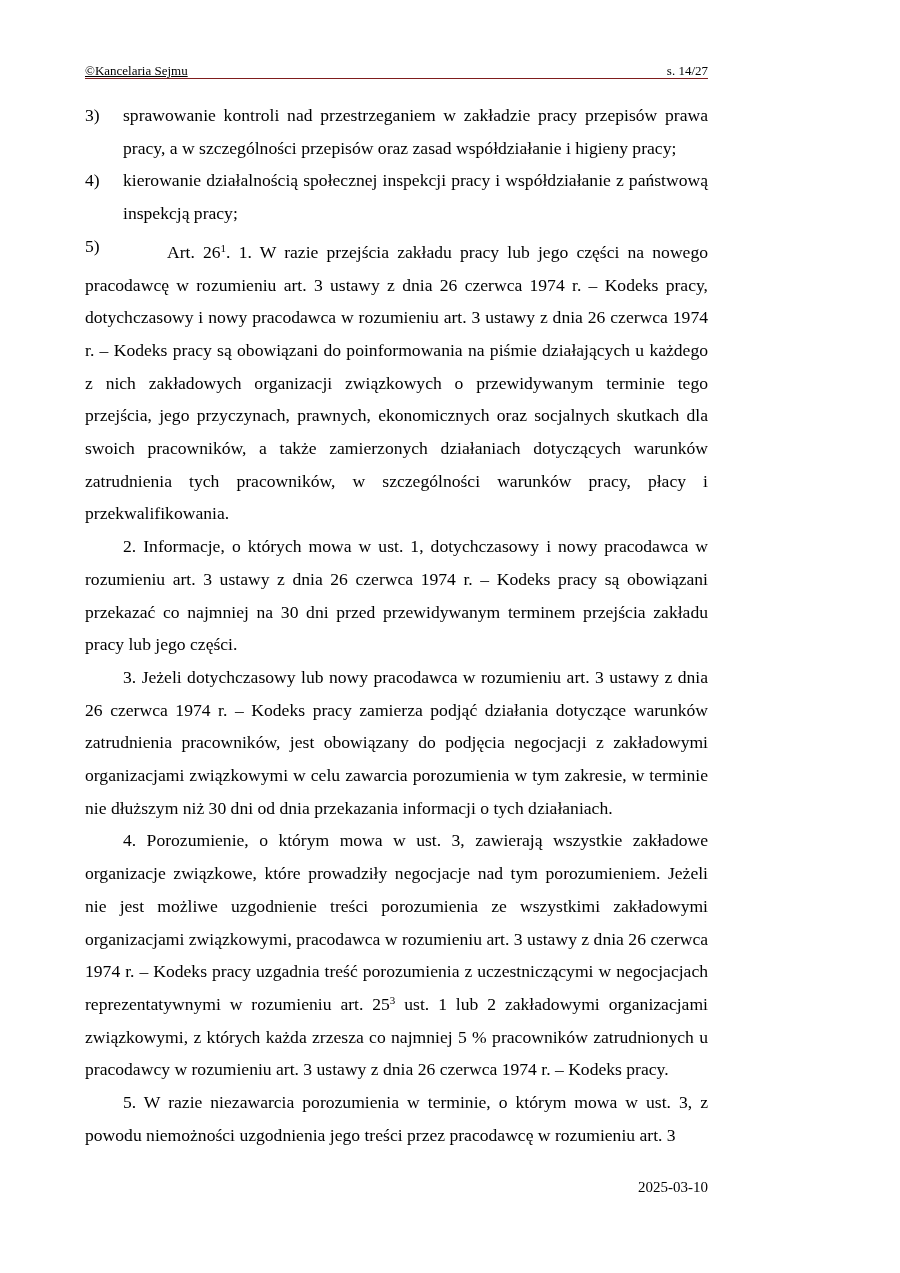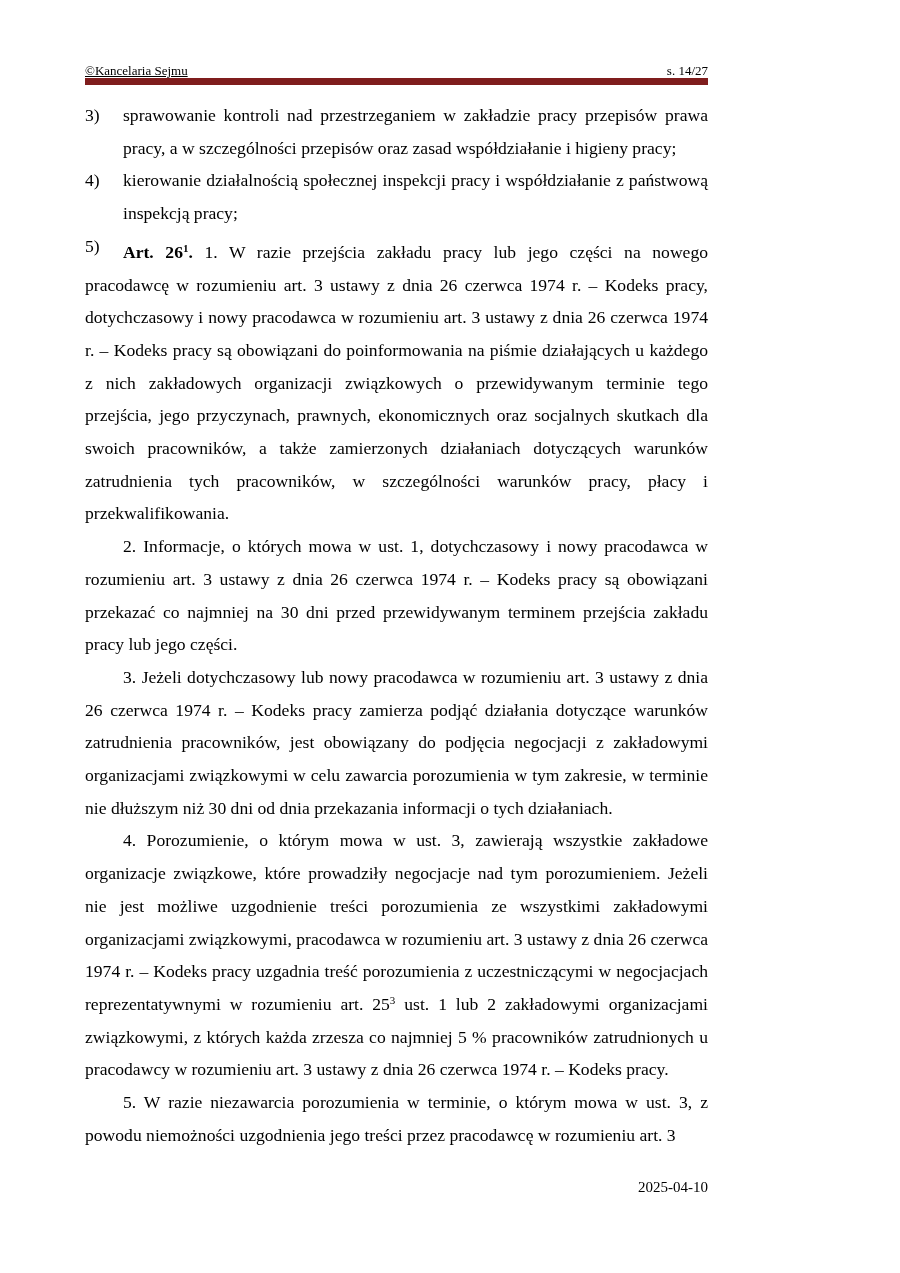--- a/index.html
+++ b/index.html
@@ -1,29 +1,29 @@
 <!DOCTYPE html>
 <html><head>
   <meta charset="utf-8">
   <style>
     html, body { margin: 0; padding: 0; background: #ffffff; }
     body { width: 900px; height: 1273px; position: relative; overflow: hidden;
            font-family: "Liberation Serif", "DejaVu Serif", serif; color: #000; }
     .header { position: absolute; left: 85px; top: 62px; width: 623px; height: 16px;
-              border-bottom: 7px solid #7f1d1d; font-size: 13px; line-height: 15px; }
+              border-bottom: 1px solid #7f1d1d; font-size: 13px; line-height: 15px; }
     .header .left { position: absolute; left: 0; bottom: 0; text-decoration: underline; }
     .header .right { position: absolute; right: 0; bottom: 0; }
     .content { position: absolute; left: 85px; top: 99px; width: 623px;
                font-size: 17.6px; line-height: 32.7px; }
     .content p { margin: 0; text-align: justify; }
     .list-item { position: relative; padding-left: 38px; text-align: justify; }
     .list-item .num { position: absolute; left: 0; top: 0; }
     .para { text-indent: 38px; }
     .art-para { margin-top: 6px !important; }
-    .bold { font-weight: bold; }
+    .bold { font-weight: normal; margin-left: 44px; }
     sup { font-size: 11px; line-height: 0; vertical-align: 6px; }
     .footer { position: absolute; right: 192px; top: 1178px; font-size: 15px; line-height: 18px; }
   </style>
 </head>
 <body>
 
 <div class="header">
   <span class="left">©Kancelaria Sejmu</span>
   <span class="right">s. 14/27</span>
 </div>
@@ -43,13 +43,13 @@
 
   <p class="para">2. Informacje, o których mowa w ust. 1, dotychczasowy i nowy pracodawca w rozumieniu art. 3 ustawy z dnia 26 czerwca 1974 r. – Kodeks pracy są obowiązani przekazać co najmniej na 30 dni przed przewidywanym terminem przejścia zakładu pracy lub jego części.</p>
 
   <p class="para">3. Jeżeli dotychczasowy lub nowy pracodawca w rozumieniu art. 3 ustawy z dnia 26 czerwca 1974 r. – Kodeks pracy zamierza podjąć działania dotyczące warunków zatrudnienia pracowników, jest obowiązany do podjęcia negocjacji z zakładowymi organizacjami związkowymi w celu zawarcia porozumienia w tym zakresie, w terminie nie dłuższym niż 30 dni od dnia przekazania informacji o tych działaniach.</p>
 
   <p class="para"><span>4. Porozumienie, o którym mowa w ust. 3, zawierają wszystkie zakładowe organizacje związkowe, które prowadziły negocjacje nad tym porozumieniem. Jeżeli nie jest możliwe uzgodnienie treści porozumienia ze wszystkimi zakładowymi organizacjami związkowymi, pracodawca w rozumieniu art. 3 ustawy z dnia 26 czerwca 1974 r. – Kodeks pracy uzgadnia treść porozumienia z uczestniczącymi w negocjacjach reprezentatywnymi w rozumieniu art. 25</span><sup>3</sup><span> ust. 1 lub 2 zakładowymi organizacjami związkowymi, z których każda zrzesza co najmniej 5 % pracowników zatrudnionych u pracodawcy w rozumieniu art. 3 ustawy z dnia 26 czerwca 1974 r. – Kodeks pracy.</span></p>
 
   <p class="para">5. W razie niezawarcia porozumienia w terminie, o którym mowa w ust. 3, z powodu niemożności uzgodnienia jego treści przez pracodawcę w rozumieniu art. 3</p>
 </div>
 
-<div class="footer">2025-04-10</div>
+<div class="footer">2025-03-10</div>
 
 </body></html>

